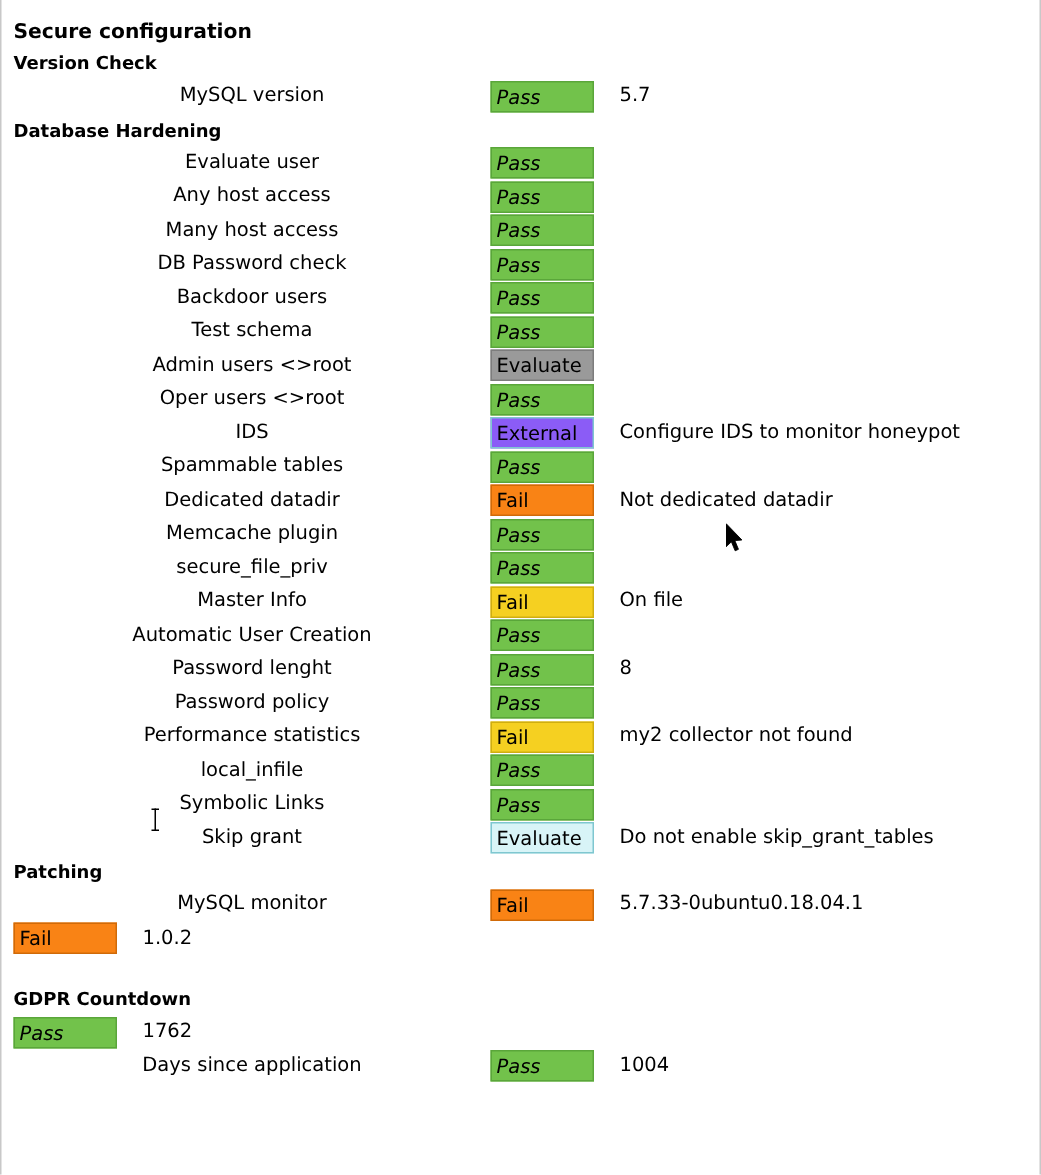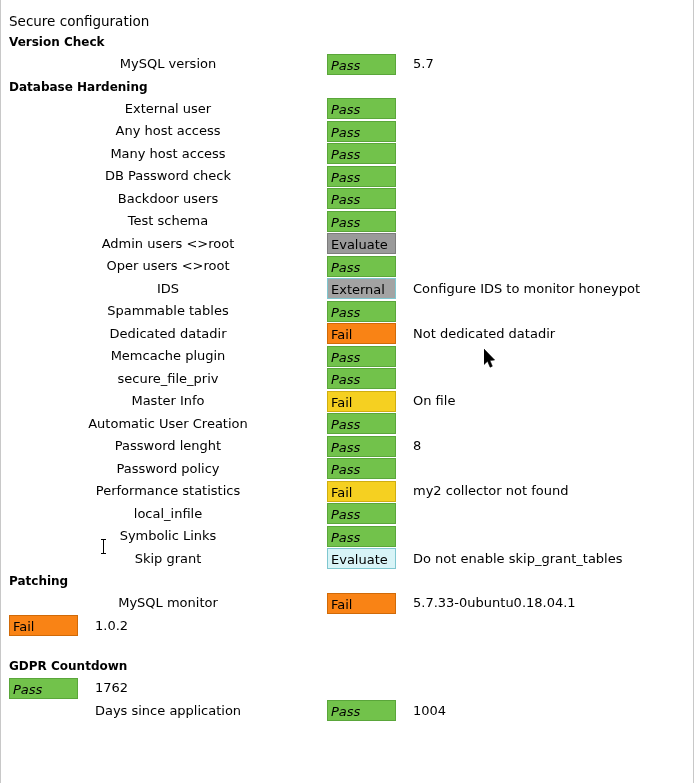--- a/index.html
+++ b/index.html
@@ -35,21 +35,21 @@
   
   .right-rule {
     position: absolute;
     left: 693px;
     top: 0;
     width: 1px;
     height: 783px;
     background: #c8c8c8;
   }
   .title {
-    font-weight: normal;
+    font-weight: bold;
     font-size: 13.5px;
     margin: 0 0 0 0;
     line-height: 20px;
     padding-top: 5px;
   }
   .section-head {
     font-weight: bold;
     font-size: 12px;
     line-height: 22px;
     height: 22px;
@@ -76,21 +76,21 @@
     height: 21px;
     line-height: 21px;
     box-sizing: border-box;
     padding-left: 3px;
     font-size: 13px;
     border: 1px solid #888888;
     margin-right: 0;
   }
   .status.pass     { background: #72c24b; border-color: #5aa63a; font-style: italic; }
   .status.evaluate { background: #9a9a9a; border-color: #7d7d7d; }
-  .status.external { background: #a3a3a3; border-color: #7fc7d0; }
+  .status.external { background: #8b5cf6; border-color: #7fc7d0; }
   .status.fail-red { background: #f98315; border-color: #d06a08; }
   .status.fail-yel { background: #f5d021; border-color: #cfae10; }
   .status.evaluate-lt { background: #d8f4f7; border-color: #7fc7d0; }
   .detail {
     flex: 1 1 auto;
     padding-left: 17px;
     white-space: nowrap;
     overflow: hidden;
   }
   
@@ -133,21 +133,21 @@
 
   <div id="sections">
       <div class="section-head">Version Check</div>
       <div class="row">
         <div class="label">MySQL version</div>
         <div class="status pass">Pass</div>
         <div class="detail">5.7</div>
       </div>
       <div class="section-head">Database Hardening</div>
       <div class="row">
-        <div class="label">External user</div>
+        <div class="label">Evaluate user</div>
         <div class="status pass">Pass</div>
         <div class="detail"></div>
       </div>
       <div class="row">
         <div class="label">Any host access</div>
         <div class="status pass">Pass</div>
         <div class="detail"></div>
       </div>
       <div class="row">
         <div class="label">Many host access</div>

